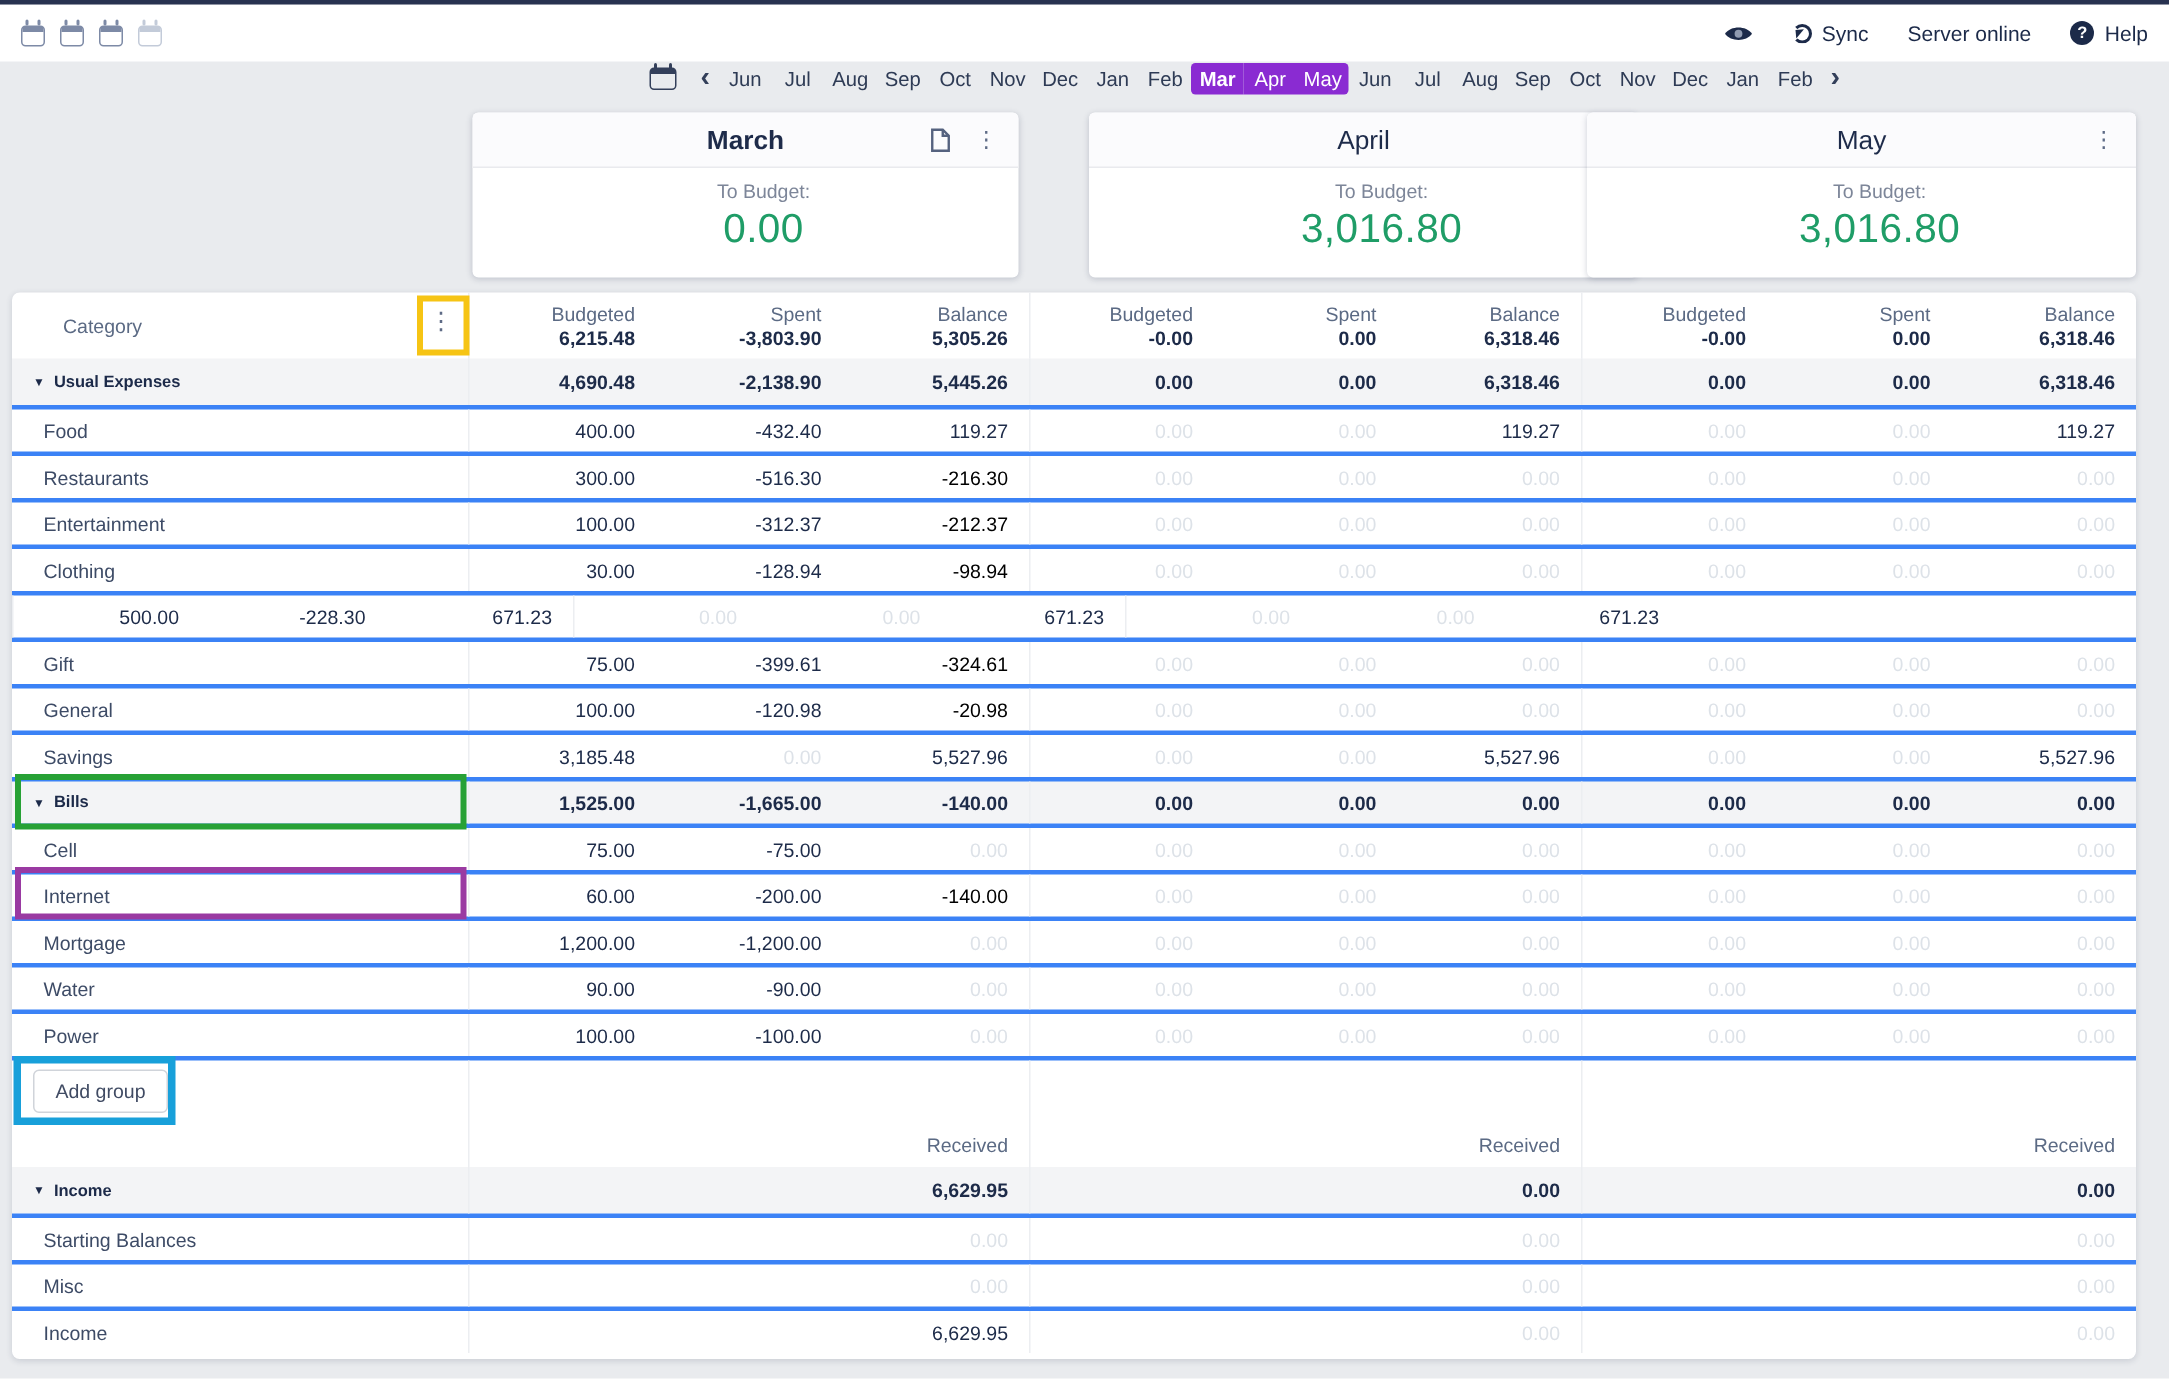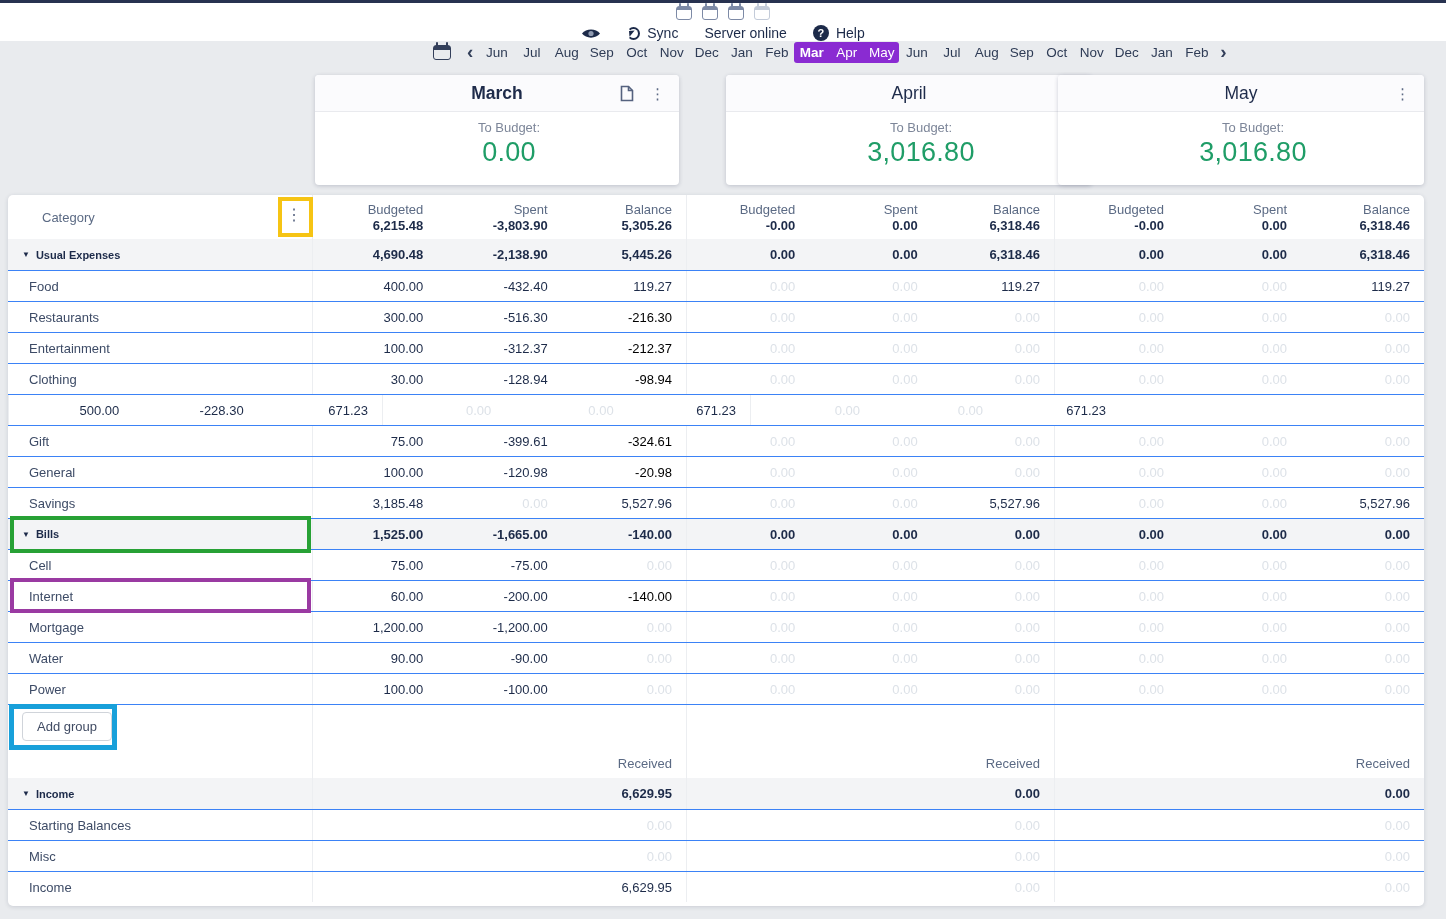--- a/index.html
+++ b/index.html
@@ -9,21 +9,21 @@
     background:#e9ebee;
     font-family:"Liberation Sans", sans-serif;
     color:#1c2a49;
     overflow:hidden;
   }
   
   .top-line { position:absolute; top:0; left:0; width:100%; height:3px; background:#283250; z-index:5;}
   .topbar {
     position:absolute; top:3px; left:0; width:100%; height:38px;
     background:#ffffff; display:flex; align-items:center; justify-content:space-between;
-    padding:0 14px; z-index:4;flex-direction:column;
+    padding:0 14px; z-index:4;
   }
   .view-buttons { display:flex; gap:10px; align-items:center; }
   .cal {
     width:16px; height:14px; border:1.7px solid currentColor; border-radius:3px;
     position:relative; margin-top:3px; color:#7d8aa6; cursor:pointer;
     background:linear-gradient(currentColor 0 3.5px, transparent 3.5px);
   }
   .cal::before,.cal::after { content:''; position:absolute; top:-4.5px; width:2px; height:4px; background:currentColor; border-radius:1px;}
   .cal::before{ left:2px;} .cal::after{ right:2px;}
   .cal.faded { color:#c3cbd9; }
@@ -65,21 +65,21 @@
   .kebab { font-size:15px; color:#5d6a85; cursor:pointer; line-height:1; }
   .file-icon { display:block; cursor:pointer; }
   .card-body { text-align:center; padding-top:8px;padding-left:24px; }
   .tb-label { font-size:13px; color:#7d8699; margin-bottom:2px; }
   .tb-value { font-size:27px; color:var(--green,#1f9d67); letter-spacing:.3px; }
   
   .budget-table {
     position:absolute; top:195px; left:8px; width:1416px; height:711px;
     background:#ffffff; border-radius:5px; box-shadow:0 1px 4px rgba(40,50,80,.16); z-index:1;
   }
-  .t-row { display:flex; height:31px; align-items:stretch; border-top:1px solid #3b82f6; }
+  .t-row { display:flex; height:31px; align-items:stretch; border-top:3px solid #3b82f6; }
   .t-row:first-child { border-top:none; }
   .t-row.group { background:#f3f4f6; }
   .t-header { height:44px; }
   .cat-col { width:304px; flex:none; display:flex; align-items:center; position:relative; }
   .sections { display:flex; flex:none; }
   .sec { display:flex; border-left:1px solid #eceef1; align-items:center; }
   .num-cell { flex:1; text-align:right; padding-right:14px; font-size:13px; color:#1d2b49; align-self:center; }
   .t-row.group .num-cell { font-weight:700; }
   .num-cell.muted { color:#dde2e8; font-weight:400; }
   .num-cell.neg { color:#000000; }

